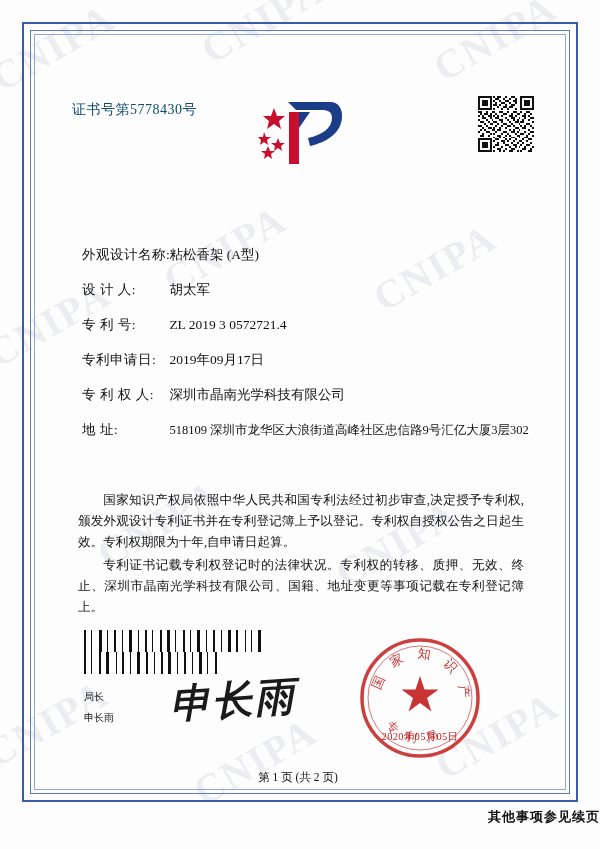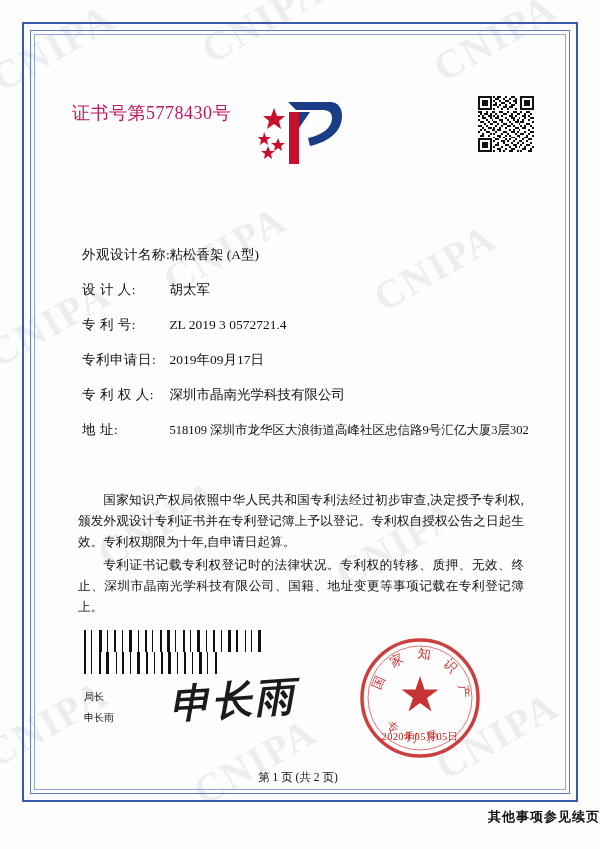--- a/index.html
+++ b/index.html
@@ -77,22 +77,22 @@
   .corner.tl { left: 22px;  top: 22px;  border-right: none; border-bottom: none; }
   .corner.tr { left: 560px; top: 22px;  border-left: none;  border-bottom: none; }
   .corner.bl { left: 22px;  top: 784px; border-right: none; border-top: none; }
   .corner.br { left: 560px; top: 784px; border-left: none;  border-top: none; }
 
   
   .cert-no {
     position: absolute;
     left: 72px; top: 101px;
     font-family: "Liberation Serif", serif;
-    font-size: 18px;
-    color: #be185d;
+    font-size: 14px;
+    color: #0c4a6e;
     letter-spacing: 0.5px;
   }
 
   
   .logo {
     position: absolute;
     left: 258px; top: 98px;
     width: 86px; height: 70px;
   }
 

